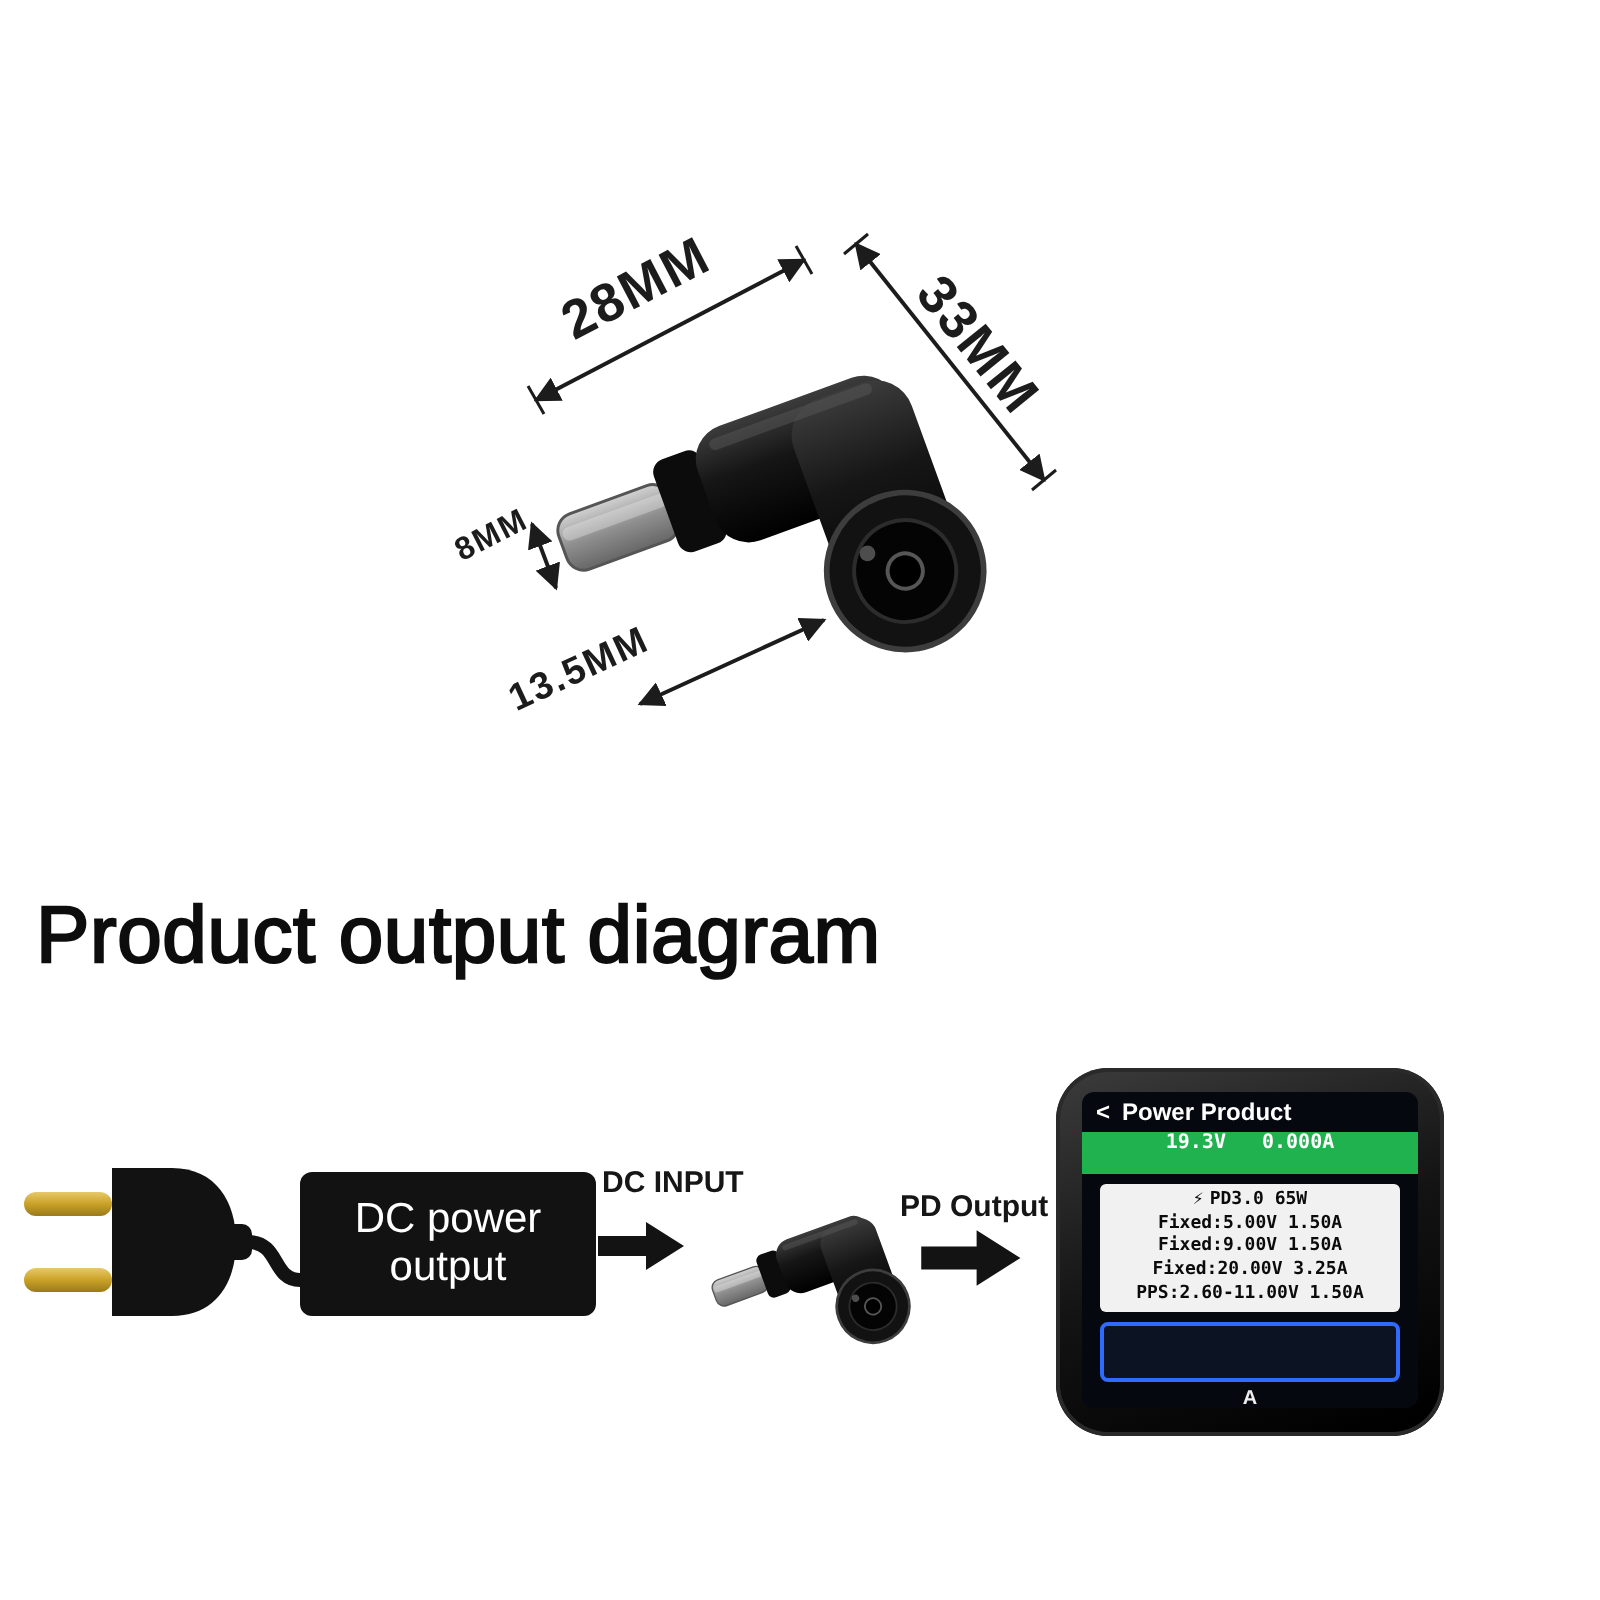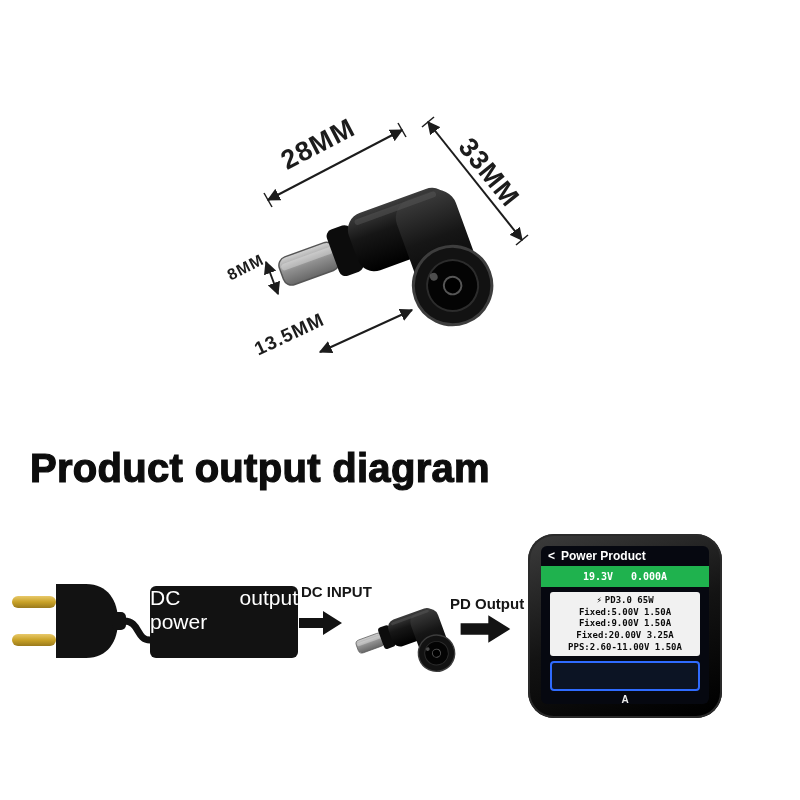--- a/index.html
+++ b/index.html
@@ -1,33 +1,33 @@
 <!DOCTYPE html>
 <html><head>
 <meta charset="utf-8">
 <style>
   *{margin:0;padding:0;box-sizing:border-box}
   html,body{background:#fff}
   body{font-family:"Liberation Sans",sans-serif;color:#111}
   .page{position:relative;width:800px;height:800px;background:#ffffff;overflow:hidden}
   .abs{position:absolute}
   .dim-text{font-family:"Liberation Sans",sans-serif;font-weight:bold;fill:#1c1c1c;letter-spacing:1px}
-  .heading{position:absolute;left:30px;top:446px;font-size:40px;font-weight:bold;color:#0d0d0d;
+  .heading{position:absolute;left:18px;top:446px;font-size:40px;font-weight:normal;color:#0d0d0d;
            letter-spacing:.3px;-webkit-text-stroke:1.2px #0d0d0d}
   .supply-box{position:absolute;left:150px;top:586px;width:148px;height:72px;background:#121212;
-              border-radius:6px;color:#fff;display:flex;align-items:flex-start;
+              border-radius:6px;color:#fff;display:flex;flex-direction:column;align-items:center;
               justify-content:center;font-size:21px;line-height:1.15}
   .flow-label{position:absolute;font-size:15px;font-weight:600;color:#161616;white-space:nowrap}
   .meter{position:absolute;left:528px;top:534px;width:194px;height:184px;border-radius:26px;
          background:linear-gradient(160deg,#3c3c3c,#131313 50%,#000 95%);box-shadow:inset 0 0 0 2px #2a2a2a}
   .screen{position:absolute;left:13px;top:12px;right:13px;bottom:14px;background:#060810;
           border-radius:6px;overflow:hidden}
   .scr-header{display:flex;align-items:center;gap:6px;height:20px;padding:0 7px;color:#fff;
               font-weight:bold;font-size:12px}
-  .green-row{height:21px;background:#1fb24e;display:flex;align-items:center;justify-content:center;
+  .green-row{height:21px;background:#1fb24e;display:flex;justify-content:center;
              gap:18px;color:#fff;font-weight:bold;font-size:10px;font-family:"DejaVu Sans Mono",monospace}
   .pd-panel{margin:5px 9px 0;background:#f1f1f1;border-radius:3px;padding:3px 7px 3px;color:#0b0b0b;
             font-family:"DejaVu Sans Mono",monospace;font-size:9px;font-weight:bold;line-height:1.3}
   .pd-head{display:flex;justify-content:center;gap:3px}
   .pd-row{display:flex;justify-content:center}
   .blue-box{margin:5px 9px 0;height:30px;border:2px solid #2f6bff;border-radius:4px;background:#0c1424}
   .amp-label{margin-top:3px;text-align:center;color:#eee;font-size:10px;font-weight:bold}
 </style>
 </head>
 <body>

